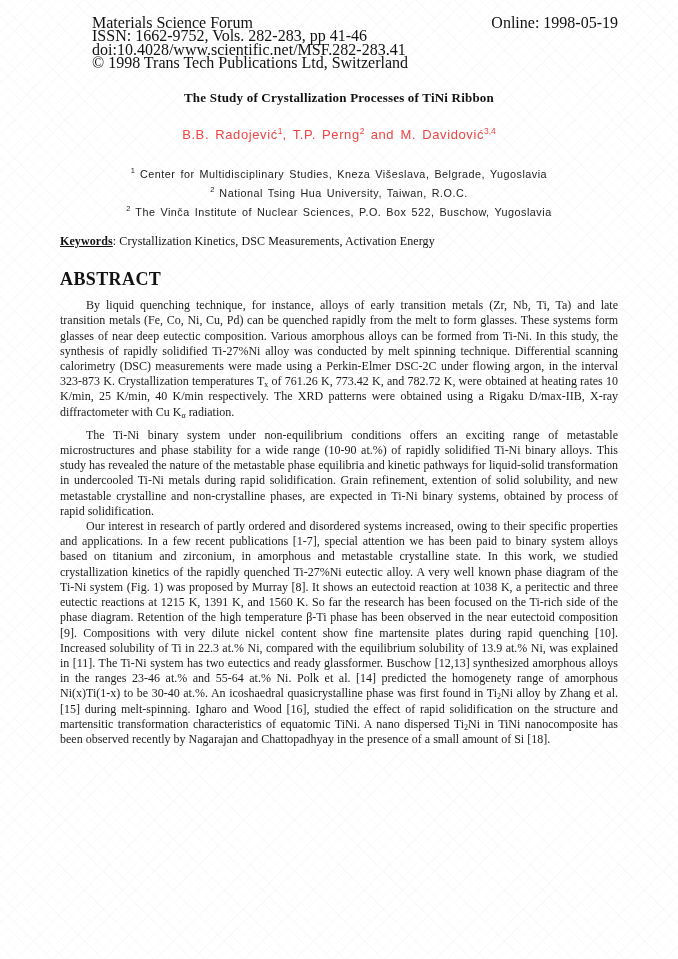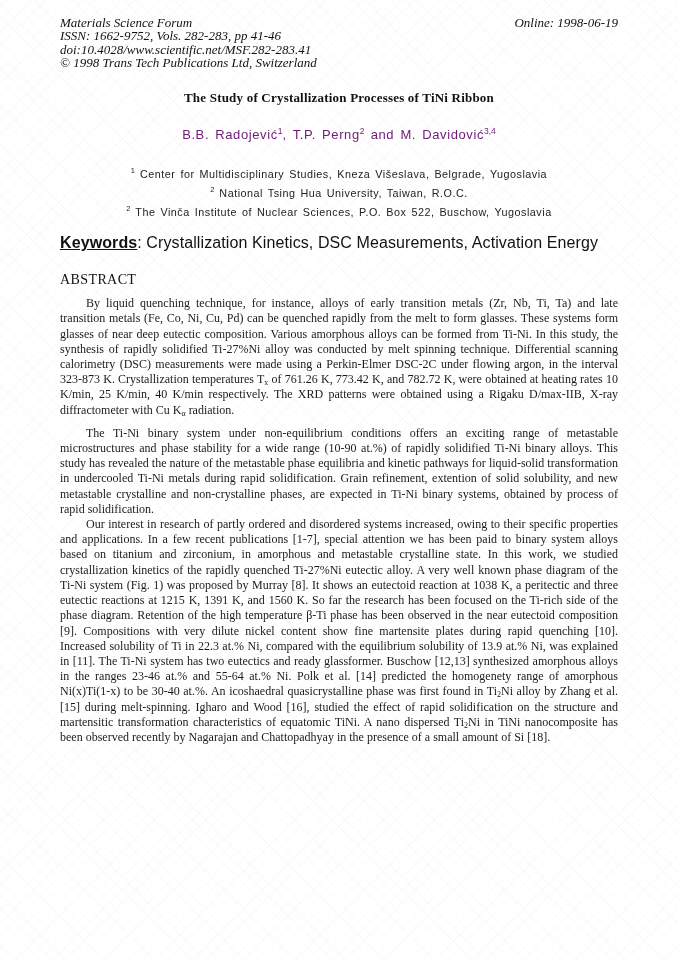--- a/index.html
+++ b/index.html
@@ -22,69 +22,69 @@
     background:
       repeating-linear-gradient(45deg, rgba(110,110,135,0.05) 0 1px, transparent 1px 9px),
       repeating-linear-gradient(-45deg, rgba(110,110,135,0.05) 0 1px, transparent 1px 9px);
     opacity: 0.55;
     pointer-events: none;
   }
   .hdr {
     display: flex;
     justify-content: space-between;
     align-items: flex-start;
-    font-style: italic;
-    font-size: 13px;
+    font-size: 16px;
     line-height: 13.4px;
     color: #111;
+    margin-left: 32px;
   }
   .hdr-left div { white-space: nowrap; }
   .hdr-right { white-space: nowrap; }
   .title {
     margin: 20px 0 16px 0;
     text-align: center;
     font-family: Liberation Serif, serif;
     font-weight: bold;
     font-size: 13px;
     letter-spacing: 0.2px;
     color: #111;
   }
   .authors {
     margin-top: 20px;
     text-align: center;
     font-family: "Liberation Sans", sans-serif;
     font-size: 13px;
     letter-spacing: 0.6px;
     word-spacing: 2px;
-    color: #701a75;
+    color: #ef4444;
   }
   .authors sup { font-size: 8.5px; letter-spacing: 0; }
   .affiliations {
     margin-top: 21px;
     text-align: center;
     font-family: "Liberation Sans", sans-serif;
     font-size: 10.8px;
     line-height: 16.5px;
     letter-spacing: 0.5px;
     word-spacing: 1.5px;
     color: #222;
   }
   .affiliations sup { font-size: 7.5px; letter-spacing: 0; }
   .keywords {
     margin-top: 14px;
-    font-family: Liberation Sans, sans-serif;
-    font-size: 16px;
+    font-family: Liberation Serif, serif;
+    font-size: 12px;
     letter-spacing: 0.1px;
     color: #111;
   }
   .kw-label { font-weight: bold; text-decoration: underline; }
   .sec-heading {
     margin: 20px 0 0 0;
-    font-weight: normal;
-    font-size: 14px;
+    font-weight: bold;
+    font-size: 18px;
     letter-spacing: 0.4px;
     color: #111;
   }
   .sec-heading.intro { margin-top: 17px; }
   .body-par {
     margin: 8px 0 0 0;
     font-size: 12px;
     line-height: 15.2px;
     text-align: justify;
     text-indent: 26px;
@@ -102,21 +102,21 @@
 
 <div class="page">
 
   <div class="hdr">
     <div class="hdr-left">
       <div>Materials Science Forum</div>
       <div>ISSN: 1662-9752, Vols. 282-283, pp 41-46</div>
       <div>doi:10.4028/www.scientific.net/MSF.282-283.41</div>
       <div>© 1998 Trans Tech Publications Ltd, Switzerland</div>
     </div>
-    <div class="hdr-right">Online: 1998-06-19</div>
+    <div class="hdr-right">Online: 1998-05-19</div>
   </div>
 
   <div class="title">The Study of Crystallization Processes of TiNi Ribbon</div>
 
   <div class="authors"><span>B.B. Radojević</span><sup>1</sup><span>, </span><span>T.P. Perng</span><sup>2</sup><span> and </span><span>M. Davidović</span><sup>3,4</sup></div>
 
   <div class="affiliations">
     <div><sup>1</sup> <span>Center for Multidisciplinary Studies, Kneza Višeslava, Belgrade, Yugoslavia</span></div>
     <div><sup>2</sup> <span>National Tsing Hua University, Taiwan, R.O.C.</span></div>
     <div><sup>2</sup> <span>The Vinča Institute of Nuclear Sciences, P.O. Box 522, Buschow, Yugoslavia</span></div>

